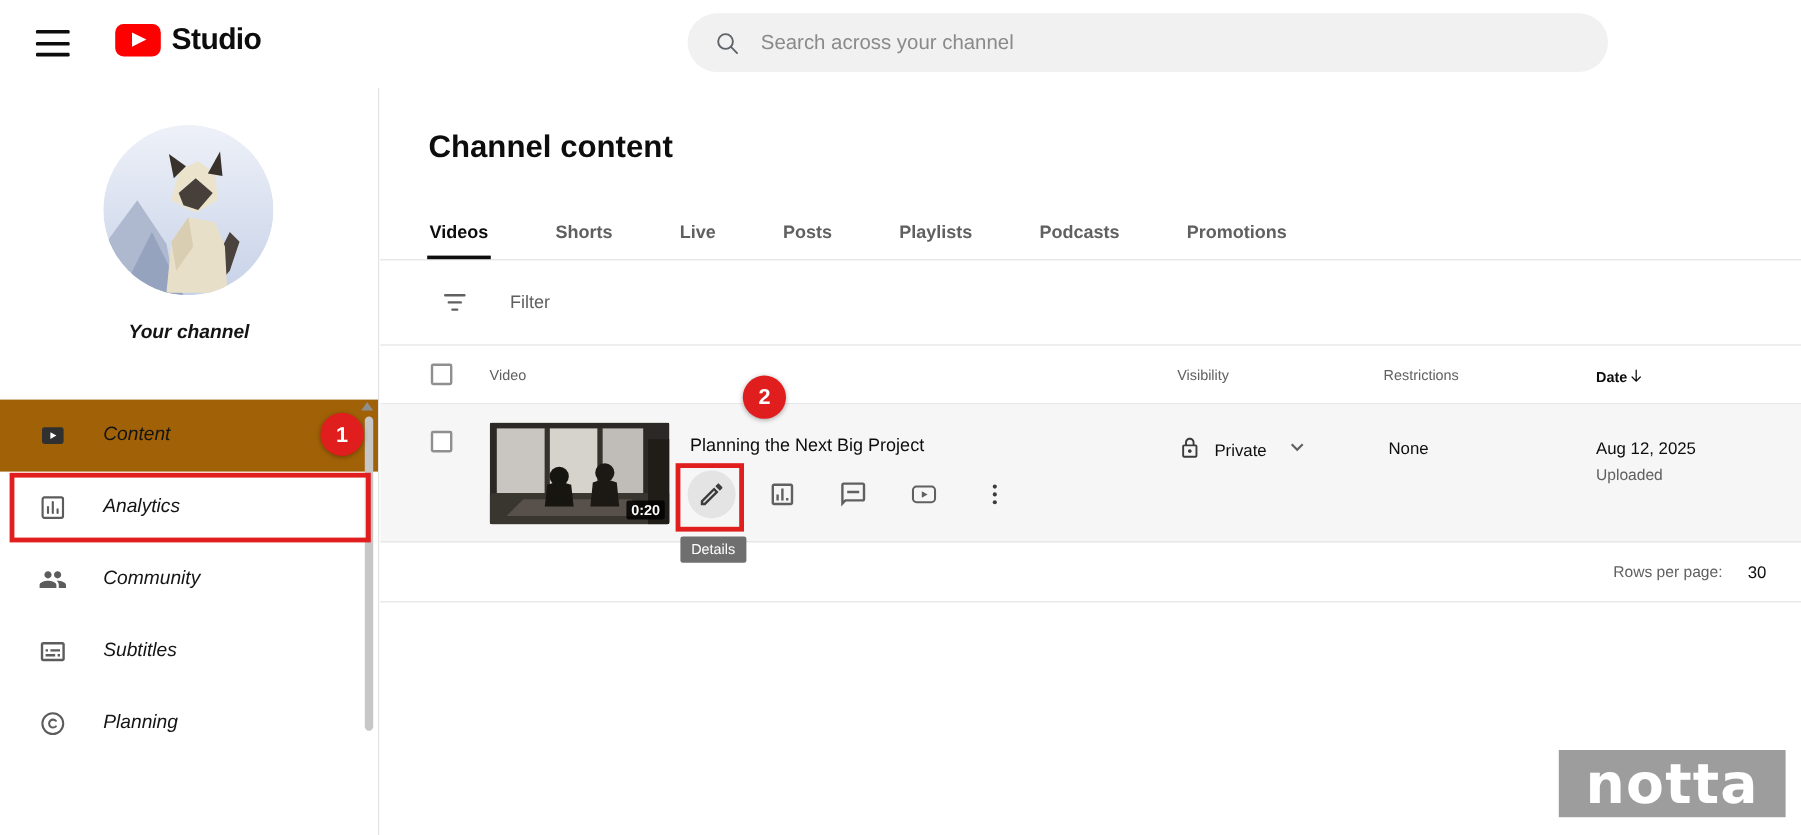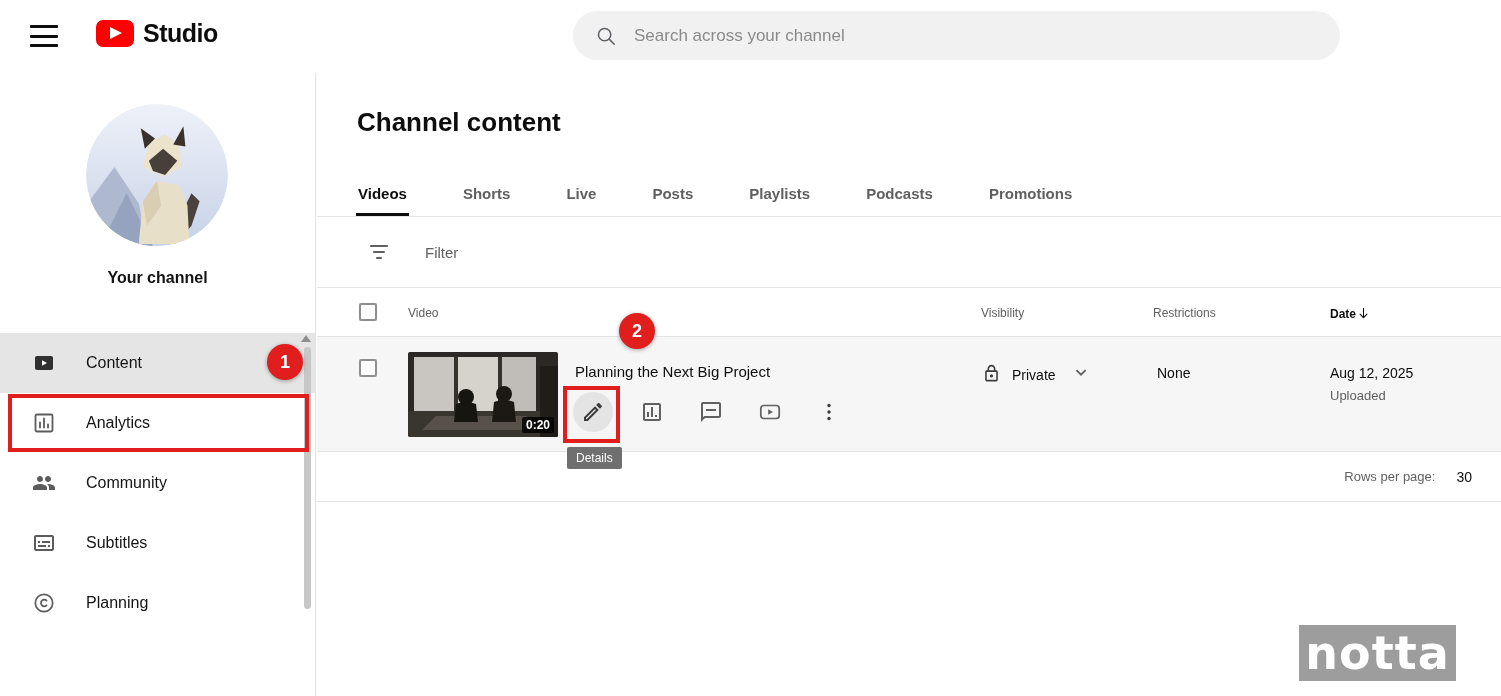--- a/index.html
+++ b/index.html
@@ -21,31 +21,31 @@
   .logo-text { font-size:25px; font-weight:bold; letter-spacing:-0.5px; color:#0d0d0d; }
   .searchbox { position:absolute; left:573px; top:11px; width:767px; height:49px;
     background:#f1f1f1; border-radius:25px; display:flex; align-items:center; padding:0 22px; }
   .searchbox svg { flex:0 0 auto; margin-right:17px; }
   .searchbox input { flex:1; border:none; outline:none; background:transparent; font-size:17px;
     color:#333; font-family:inherit; }
   .searchbox input::placeholder { color:#8a8a8a; }
 
   
   .sidebar { position:absolute; top:73px; left:0; width:316px; height:623px; background:#fff;
-    border-right:1px solid #e3e3e3; }
+    border-right:1px solid #e3e3e3;font-style:italic; }
   .avatar { position:absolute; left:86px; top:31px; width:142px; height:142px; border-radius:50%;
     overflow:hidden; cursor:pointer; }
   .channel-label { position:absolute; top:196px; left:0; width:100%; text-align:center;
     font-size:16px; font-weight:bold; color:#141414; }
   .menu { position:absolute; top:260px; left:0; width:100%; }
   .menu-item { height:60px; display:flex; align-items:center; padding-left:31px; cursor:pointer;
     font-size:16px; color:#141414; }
   .menu-item .mi-icon { width:25px; height:25px; margin-right:30px; color:#5c5c5c; display:flex;
     align-items:center; justify-content:center; }
-  .menu-item.active { background:#e5e5e5; }
+  .menu-item.active { background:#a16207; }
   .scroll-arrow { position:absolute; right:4px; top:262px; width:0; height:0;
     border-left:5px solid transparent; border-right:5px solid transparent; border-bottom:7px solid #8f8f8f; }
   .scroll-thumb { position:absolute; right:4px; top:274px; width:7px; height:262px;
     background:#c7c7c7; border-radius:4px; cursor:pointer; }
 
   
   .main { position:absolute; left:317px; top:73px; width:1184px; height:623px; background:#fff; }
   .page-title { position:absolute; left:40px; top:34px; font-size:26px; font-weight:bold; color:#0d0d0d; }
   .tabs { position:absolute; top:97px; left:0; width:100%; height:47px; border-bottom:1px solid #e3e3e3;
     display:flex; align-items:stretch; padding-left:41px; }
@@ -99,21 +99,21 @@
   .ann-circle { position:absolute; width:36px; height:36px; border-radius:50%; background:#e01e1e;
     color:#fff; font-size:18px; font-weight:bold; display:flex; align-items:center; justify-content:center;
     box-shadow:0 1px 4px rgba(0,0,0,.35); z-index:20; }
   .ann-1 { left:267px; top:344px; }
   .ann-2 { left:619px; top:313px; }
   .ann-rect { position:absolute; border:4px solid #e01e1e; z-index:19; pointer-events:none; }
   .rect-content { left:8px; top:394px; width:301px; height:58px; }
   .rect-pencil { left:563px; top:386px; width:57px; height:57px; }
 
   
-  .watermark { position:absolute; left:1299px; top:625px; width:157px; height:56px; background:#9d9d9d;
+  .watermark { position:absolute; left:1299px; top:625px; width:189px; height:56px; background:#9d9d9d;
     color:#fff; display:flex; align-items:center; justify-content:center;
     font-family:"DejaVu Sans",sans-serif; font-weight:bold; font-size:46px; letter-spacing:1px; z-index:15; }
 </style>
 </head>
 <body>
 
 <div class="app">
 
   <header class="topbar">
     <button class="hamburger">

